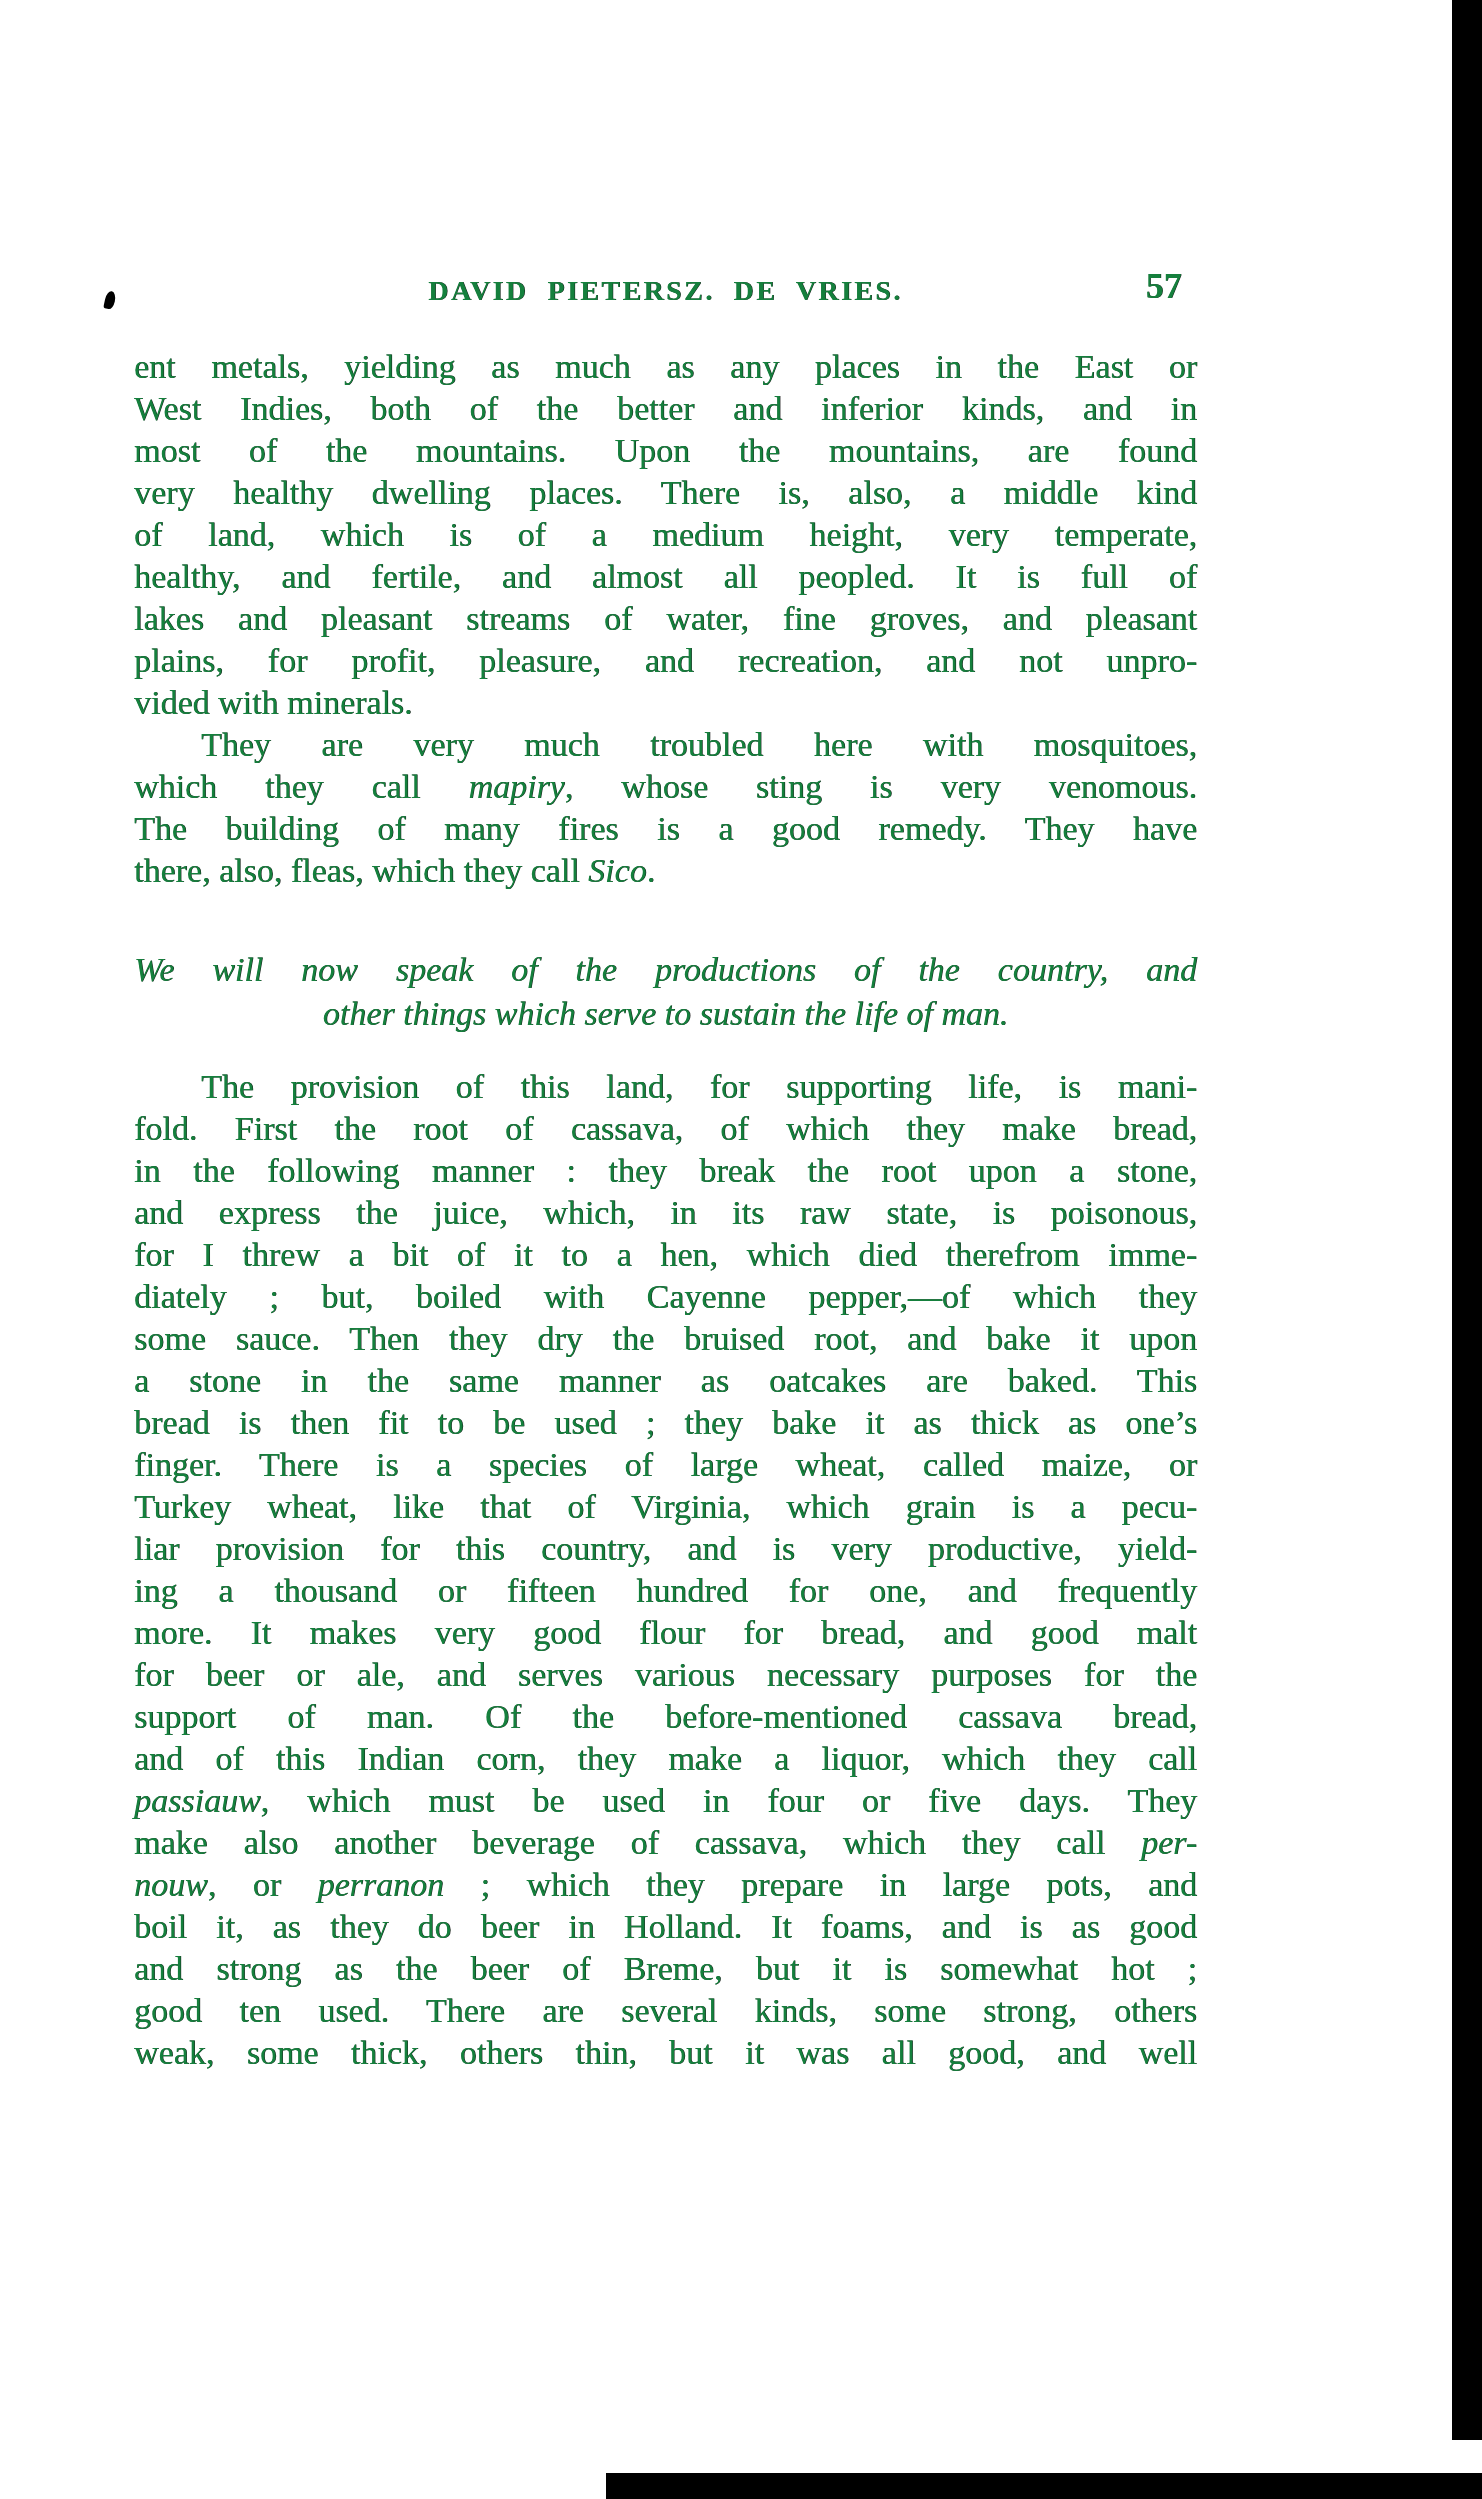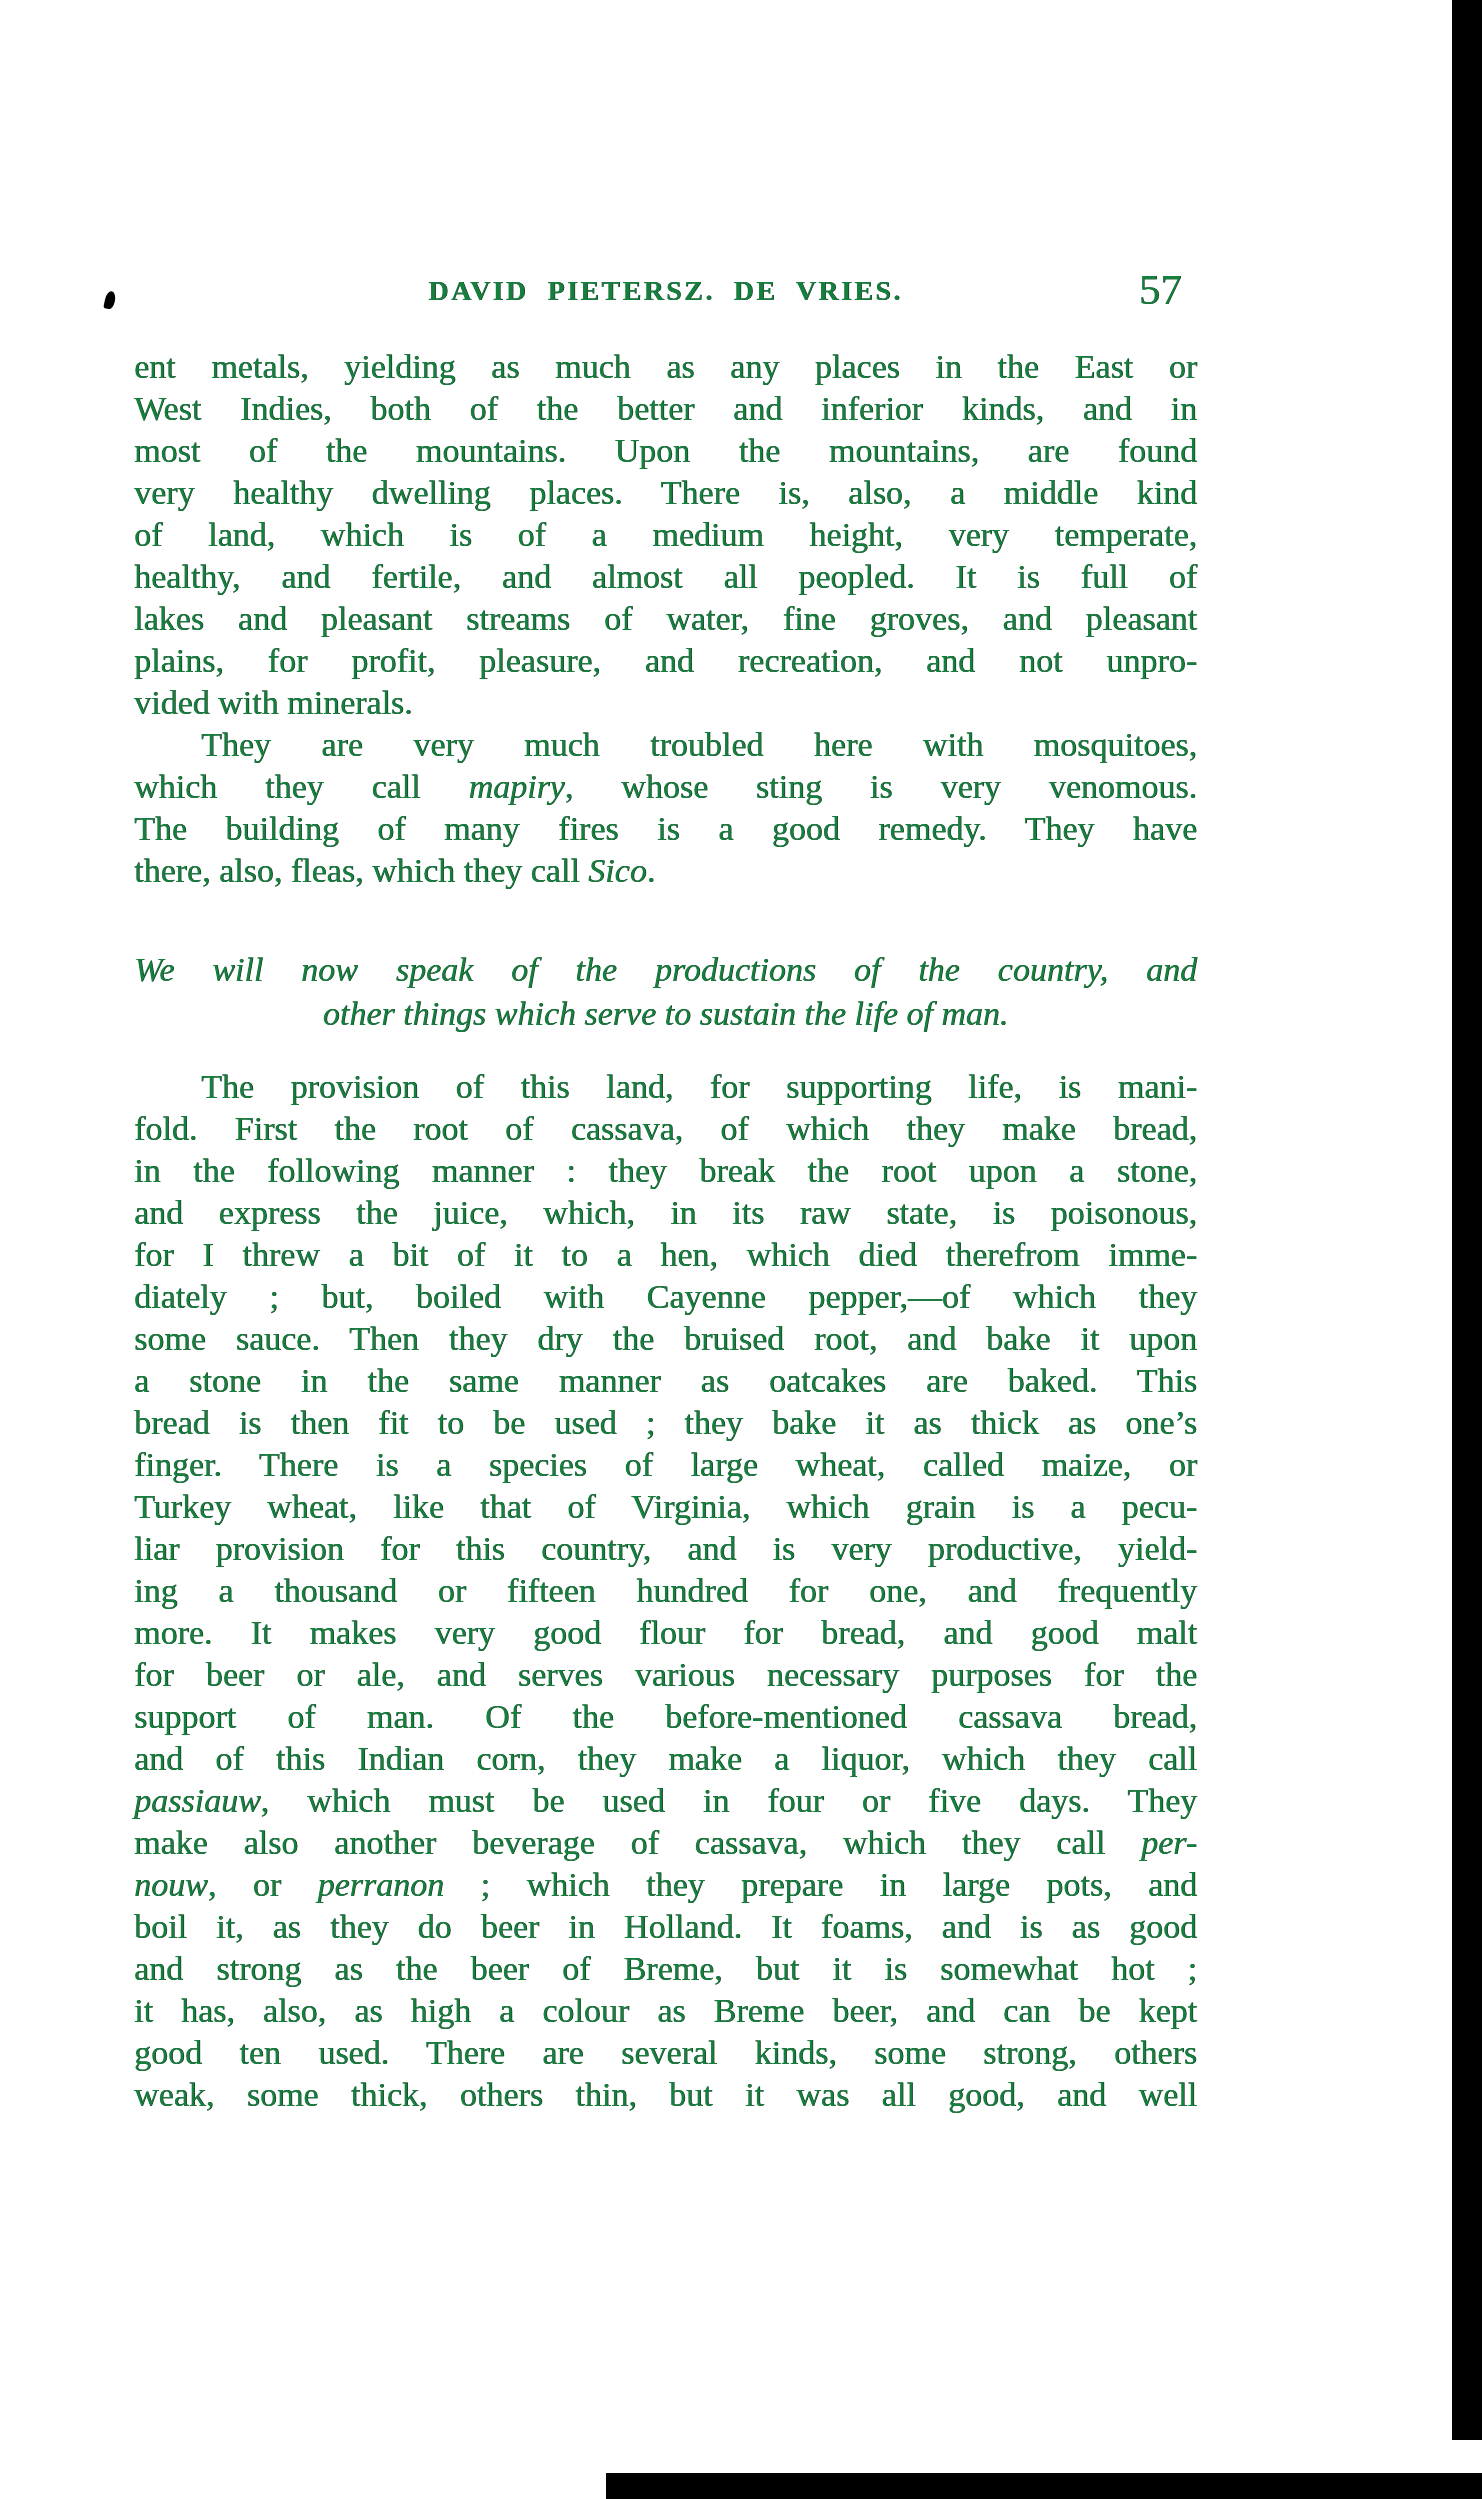--- a/index.html
+++ b/index.html
@@ -26,22 +26,22 @@
     font-weight: bold;
     letter-spacing: 2.4px;
     word-spacing: 9.6px;
     text-shadow: 0.5px 0.3px 0 rgba(0,0,0,0.9);
     white-space: nowrap;
   }
   .pagenum {
     position: absolute;
     top: -9.6px;
     right: 15.3px;
-    font-size: 43px;
-    font-weight: normal;
+    font-size: 36px;
+    font-weight: bold;
     text-shadow: 0.5px 0.3px 0 rgba(0,0,0,0.9);
   }
   
   .text-block { position: absolute; top: 0; left: 0; width: 100%; height: 100%; }
   .para {
     position: absolute;
     left: 134px;
     width: 1063px;
     font-size: 34px;
     line-height: 42px;
@@ -131,21 +131,20 @@
         <div class="line a-justify"><span>ing a thousand or fifteen hundred for one, and frequently</span></div>
         <div class="line a-justify"><span>more. It makes very good flour for bread, and good malt</span></div>
         <div class="line a-justify"><span>for beer or ale, and serves various necessary purposes for the</span></div>
         <div class="line a-justify"><span>support of man. Of the before-mentioned cassava bread,</span></div>
         <div class="line a-justify"><span>and of this Indian corn, they make a liquor, which they call</span></div>
         <div class="line a-justify"><em>passiauw</em><span>, which must be used in four or five days. They</span></div>
         <div class="line a-justify"><span>make also another beverage of cassava, which they call </span><em>per-</em></div>
         <div class="line a-justify"><em>nouw</em><span>, or </span><em>perranon</em><span> ; which they prepare in large pots, and</span></div>
         <div class="line a-justify"><span>boil it, as they do beer in Holland. It foams, and is as good</span></div>
         <div class="line a-justify"><span>and strong as the beer of Breme, but it is somewhat hot ;</span></div>
-        <div class="line a-justify"><span>it has, also, as high a colour as Breme beer, and can be kept</span></div>
         <div class="line a-justify"><span>good ten used. There are several kinds, some strong, others</span></div>
         <div class="line a-justify"><span>weak, some thick, others thin, but it was all good, and well</span></div>
       </div>
     </div>
 
   <div class="right-bar"></div>
   <div class="bottom-bar"></div>
 
 </div>
 

